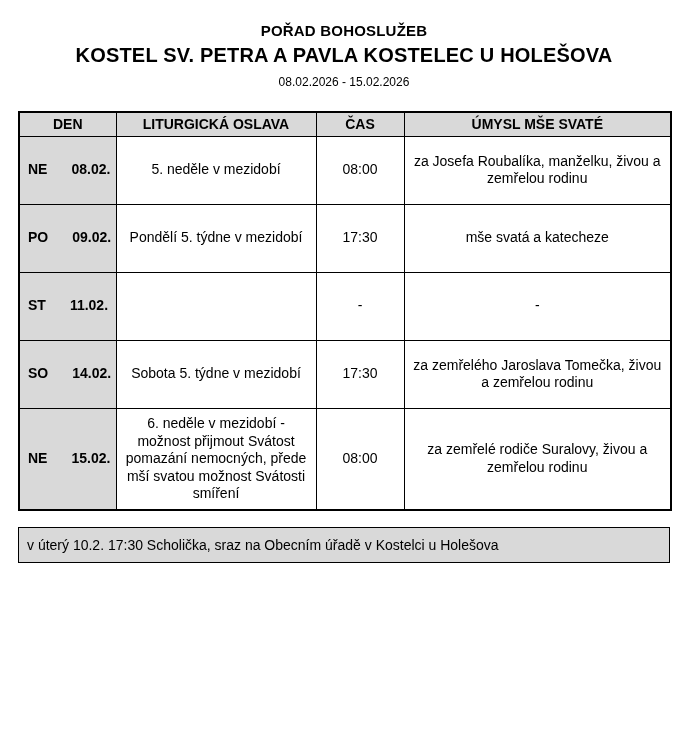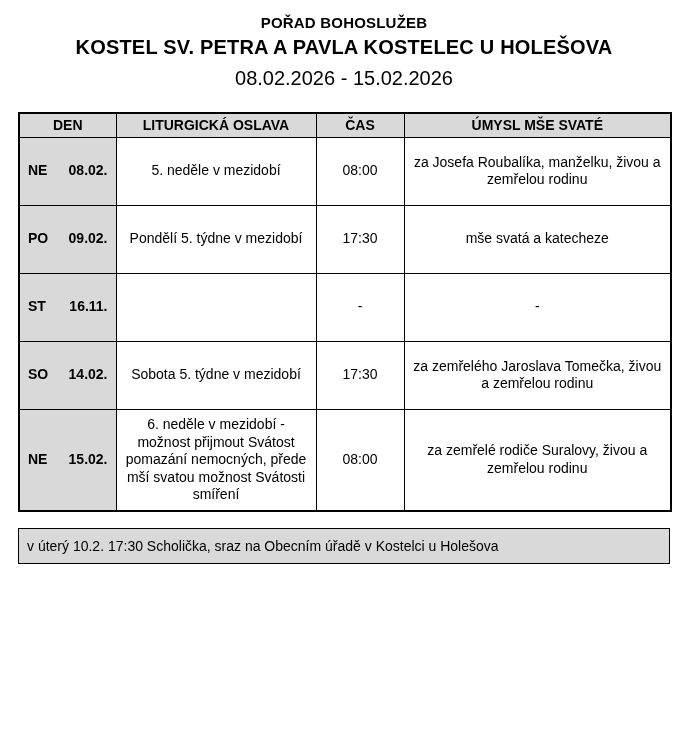--- a/index.html
+++ b/index.html
@@ -13,31 +13,31 @@
       min-height: 749px;
       margin: 0 auto;
     }
     .page {
       padding: 10px 18px 10px 18px;
     }
     .doc-header { text-align: center; }
     .title {
       font-size: 15px;
       font-weight: bold;
-      margin-top: 4px;
+      margin-top: 12px;
       letter-spacing: 0.2px;
     }
     .subtitle {
       font-size: 20px;
       font-weight: bold;
       margin-top: 5px;
       letter-spacing: 0.2px;
     }
     .daterange {
-      font-size: 20px;
+      font-size: 12px;
       font-weight: normal;
       margin-top: 8px;
     }
     table.schedule {
       width: 652px;
       margin-top: 22px;
       border-collapse: collapse;
       border: 2px solid #000000;
       table-layout: fixed;
     }
@@ -61,22 +61,22 @@
     table.schedule tbody tr.tall { height: 102px; }
     td.day-cell {
       background: #d9d9d9;
       font-weight: bold;
       padding-left: 6px;
       padding-right: 4px;
       white-space: nowrap;
     }
     td.day-cell .day-wrap {
       display: flex;
-      justify-content: space-between;
-      gap: 10px;
+      justify-content: flex-start;
+      gap: 24px;
     }
     .footer-note {
       margin-top: 16px;
       width: 652px;
       border: 1px solid #000000;
       background: #d9d9d9;
       font-size: 14px;
       padding: 9px 8px;
       text-align: left;
     }
@@ -131,21 +131,21 @@
         <td>Pondělí 5. týdne v mezidobí</td>
         <td>17:30</td>
         <td>mše svatá a katecheze</td>
       </tr>
 
 
       <tr>
         <td class="day-cell">
           <span class="day-wrap">
             <span>ST</span>
-            <span>16.11.</span>
+            <span>11.02.</span>
           </span>
         </td>
         <td></td>
         <td>-</td>
         <td>-</td>
       </tr>
 
 
 
       <tr>

